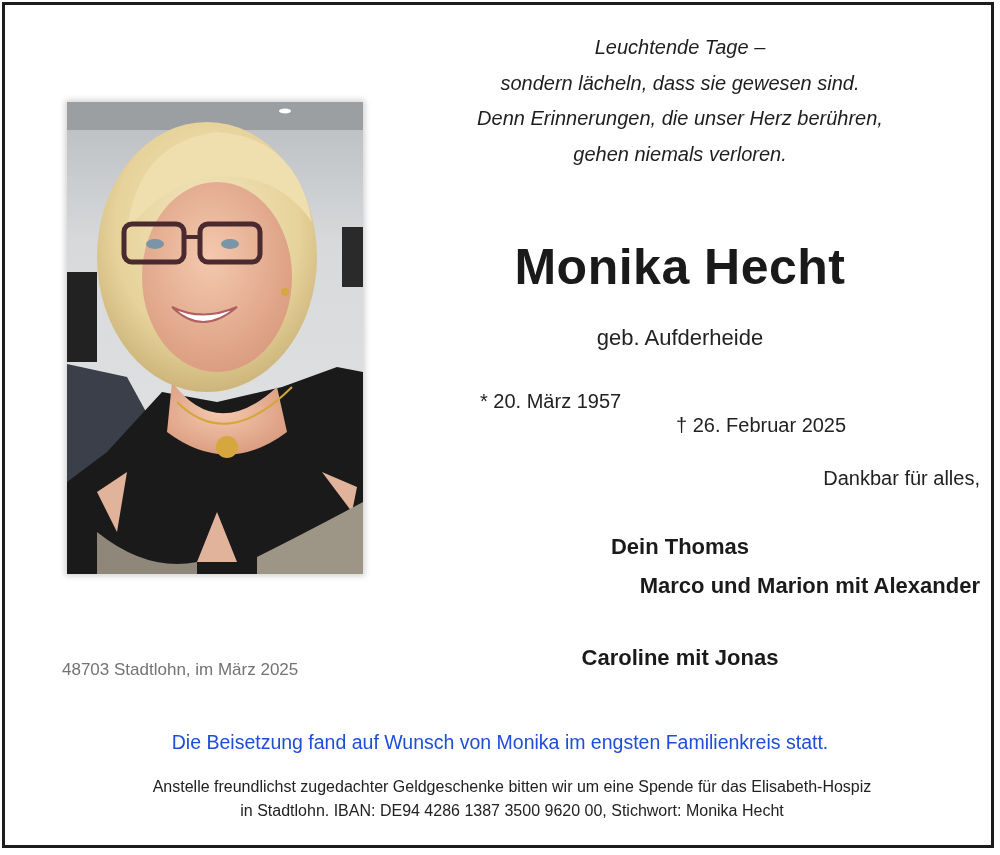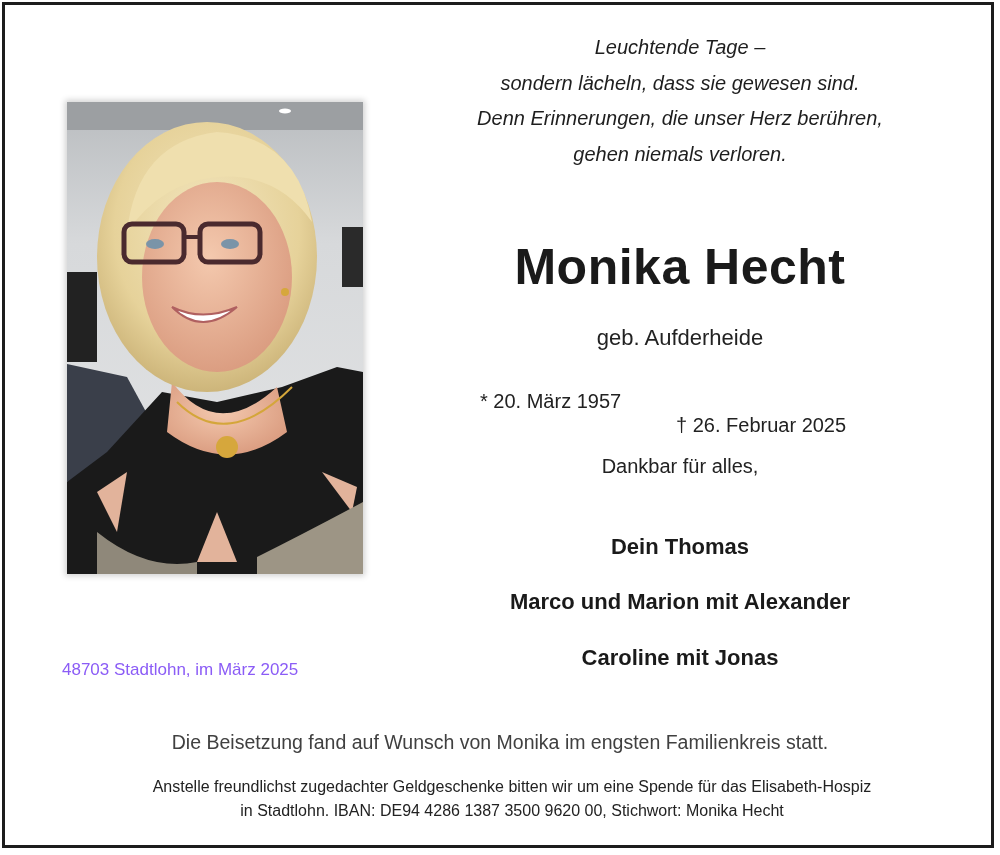--- a/index.html
+++ b/index.html
@@ -75,53 +75,53 @@
     .dates {
       position: absolute;
       top: 390px;
       font-size: 20px;
       color: #222;
       white-space: nowrap;
     }
     .thanks {
       position: absolute;
       left: 380px;
-      top: 450px;
+      top: 462px;
       width: 600px;
-      text-align: center;
+      text-align: right;
       font-size: 20px;
       line-height: 33px;
       color: #222;
     }
     .mourner {
       position: absolute;
       left: 380px;
       width: 600px;
       text-align: center;
       font-weight: bold;
       font-size: 22px;
       color: #1a1a1a;
       white-space: nowrap;
     }
     .place {
       position: absolute;
       left: 62px;
       top: 660px;
       font-size: 17px;
-      color: #8b5cf6;
+      color: #737373;
       white-space: nowrap;
     }
     .burial {
       position: absolute;
       left: 0;
       top: 731px;
       width: 1000px;
       text-align: center;
       font-size: 19.5px;
-      color: #404040;
+      color: #1d4ed8;
       white-space: nowrap;
     }
     .donation {
       position: absolute;
       left: 12px;
       top: 775px;
       width: 1000px;
       text-align: center;
       font-size: 16px;
       line-height: 24px;
@@ -205,21 +205,21 @@
 <div class="maiden">geb. Aufderheide</div>
 
 <div class="dates" style="left:480px;">* 20. März 1957</div>
 <div class="dates" style="left:676px;margin-top:24px;">† 26. Februar 2025</div>
 
 <div class="thanks">
   <div>Dankbar für alles,</div>
 </div>
 
 <div class="mourner" style="top:534px;">Dein Thomas</div>
-<div class="mourner" style="top:589px;">Marco und Marion mit Alexander</div>
+<div class="mourner" style="top:573px;text-align:right;">Marco und Marion mit Alexander</div>
 <div class="mourner" style="top:645px;">Caroline mit Jonas</div>
 
 <div class="place">48703 Stadtlohn, im März 2025</div>
 
 <div class="burial">Die Beisetzung fand auf Wunsch von Monika im engsten Familienkreis statt.</div>
 
 <div class="donation">
   <div>Anstelle freundlichst zugedachter Geldgeschenke bitten wir um eine Spende für das Elisabeth-Hospiz</div>
   <div>in Stadtlohn. IBAN: DE94 4286 1387 3500 9620 00, Stichwort: Monika Hecht</div>
 </div>

